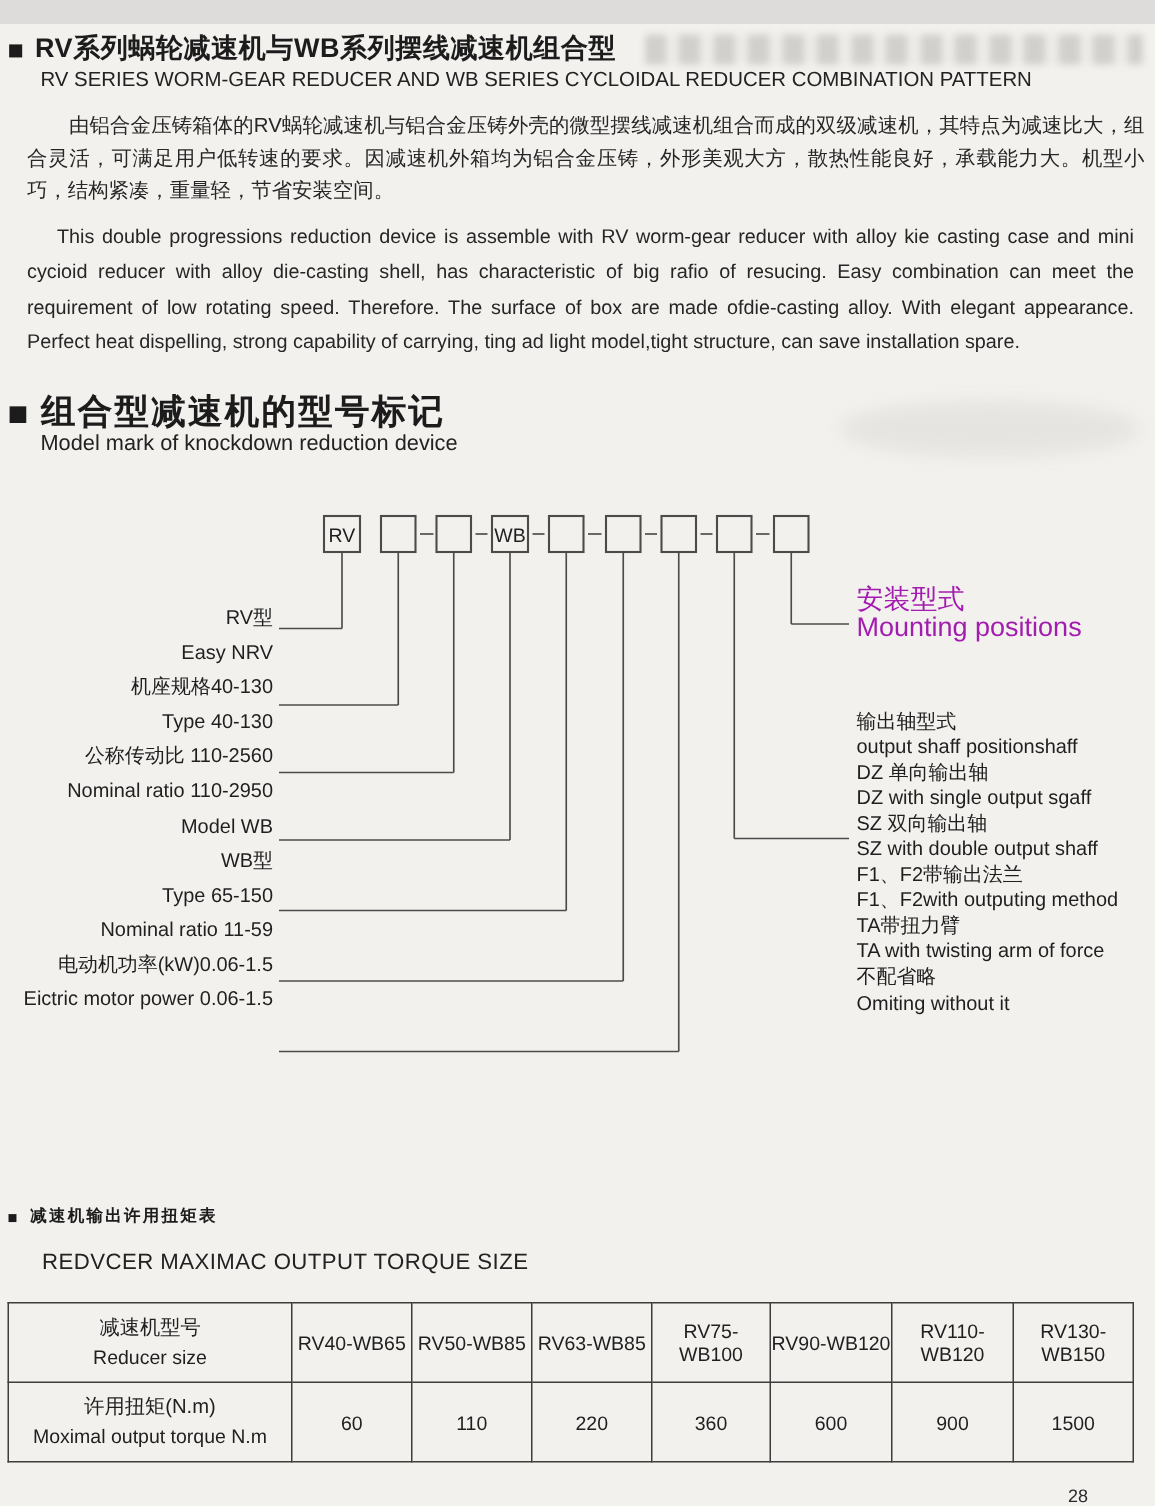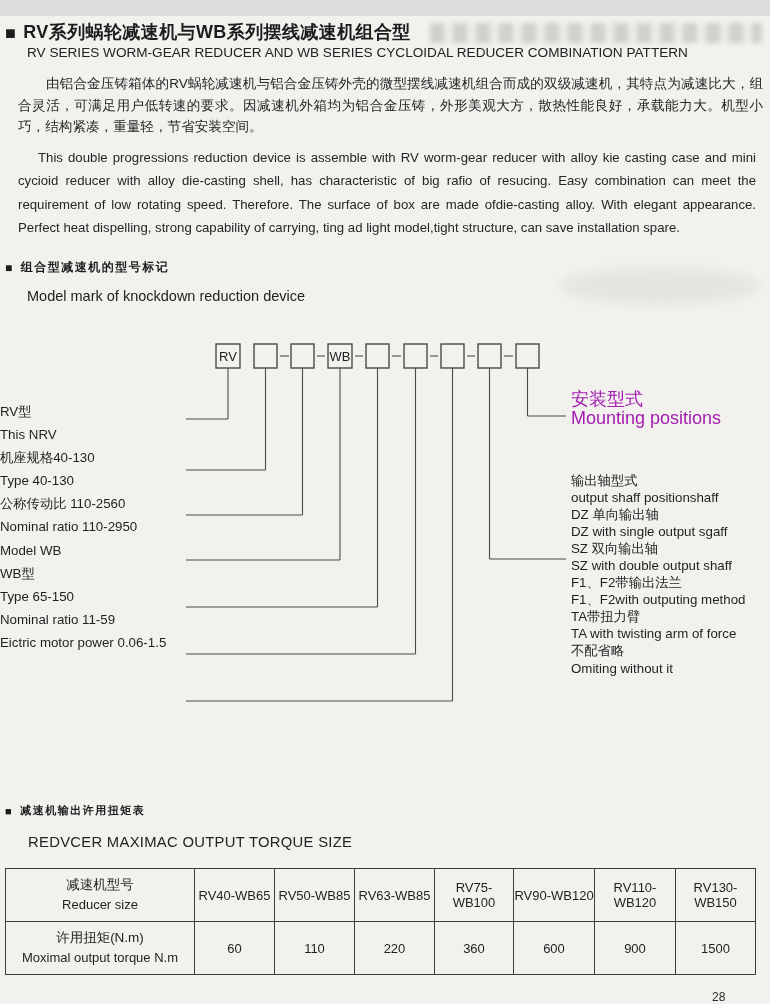--- a/index.html
+++ b/index.html
@@ -10,24 +10,24 @@
   }
   .abs{position:absolute;}
   .sec-title{position:absolute;font-weight:bold;color:#1c1c1c;white-space:nowrap;}
   .bullet{display:inline-block;margin-right:7px;transform:translateY(1px);}
   #sec1-title{left:5px;top:4px;font-size:18px;letter-spacing:0.4px;}
   #sec1-sub{left:27px;top:29px;font-size:13.6px;color:#222;white-space:nowrap;}
   #para-zh{left:18px;top:57px;width:745px;font-size:13.6px;line-height:21.6px;
            text-align:justify;text-indent:28px;color:#262626;}
   #para-en{left:18px;top:130px;width:738px;font-size:13.2px;line-height:23.4px;
            text-align:justify;text-indent:20px;color:#262626;}
-  #sec2-title{left:5px;top:243px;font-size:12px;letter-spacing:1.5px;}
+  #sec2-title{left:5px;top:243px;font-size:23px;letter-spacing:1.5px;}
   #sec2-sub{left:27px;top:272px;font-size:14.5px;color:#222;}
   #diagram-svg{position:absolute;left:0;top:320px;}
-  .dlabels-left{position:absolute;left:0;top:384px;width:182px;text-align:left;
+  .dlabels-left{position:absolute;left:0;top:384px;width:182px;text-align:right;
                 font-size:13.3px;line-height:23.1px;color:#1f1f1f;white-space:nowrap;}
   .dlabels-right-top{position:absolute;left:571px;top:374px;font-size:18px;
                 line-height:18.5px;color:#a21caf;white-space:nowrap;}
   .dlabels-right-bottom{position:absolute;left:571px;top:456px;font-size:13.3px;
                 line-height:17.05px;color:#1f1f1f;white-space:nowrap;}
   #sec3-title{left:5px;top:787px;font-size:11px;letter-spacing:1.5px;}
   #sec3-sub{left:28px;top:818px;font-size:14.8px;color:#222;letter-spacing:0.3px;}
   #torque-table{position:absolute;left:5px;top:852px;width:750px;
                 border-collapse:collapse;table-layout:fixed;}
   #torque-table td{border:1.4px solid #3d3d3d;text-align:center;vertical-align:middle;
@@ -108,29 +108,30 @@
       <line x1="489.5" y1="223" x2="566" y2="223"></line>
     </g>
     <g fill="#1f1f1f" font-size="13" text-anchor="middle">
       <text x="228" y="25">RV</text>
       <text x="340" y="25">WB</text>
     </g>
   </svg>
 
   <div class="dlabels-left">
     <div>RV型</div>
-    <div>This NRV</div>
+    <div>Easy NRV</div>
     <div>机座规格40-130</div>
     <div>Type 40-130</div>
     <div>公称传动比 110-2560</div>
     <div>Nominal ratio 110-2950</div>
     <div>Model WB</div>
     <div>WB型</div>
     <div>Type 65-150</div>
     <div>Nominal ratio 11-59</div>
+    <div>电动机功率(kW)0.06-1.5</div>
     <div>Eictric motor power 0.06-1.5</div>
   </div>
 
   <div class="dlabels-right-top">
     <div>安装型式</div>
     <div>Mounting positions</div>
   </div>
 
   <div class="dlabels-right-bottom">
     <div>输出轴型式</div>

